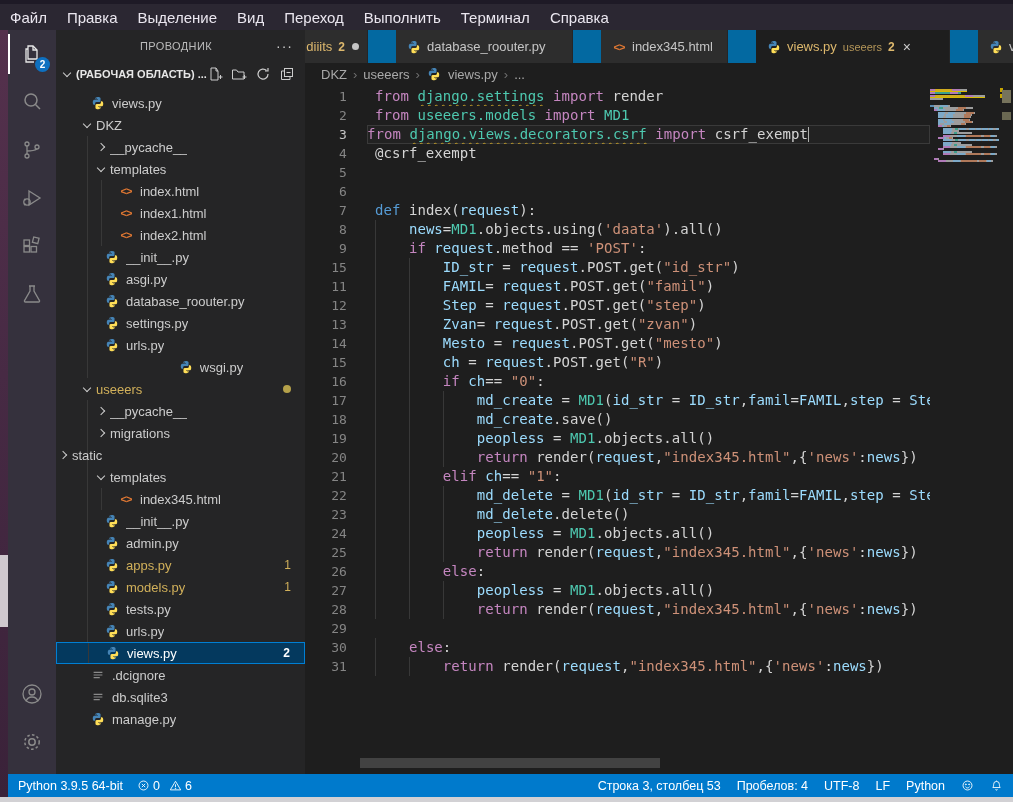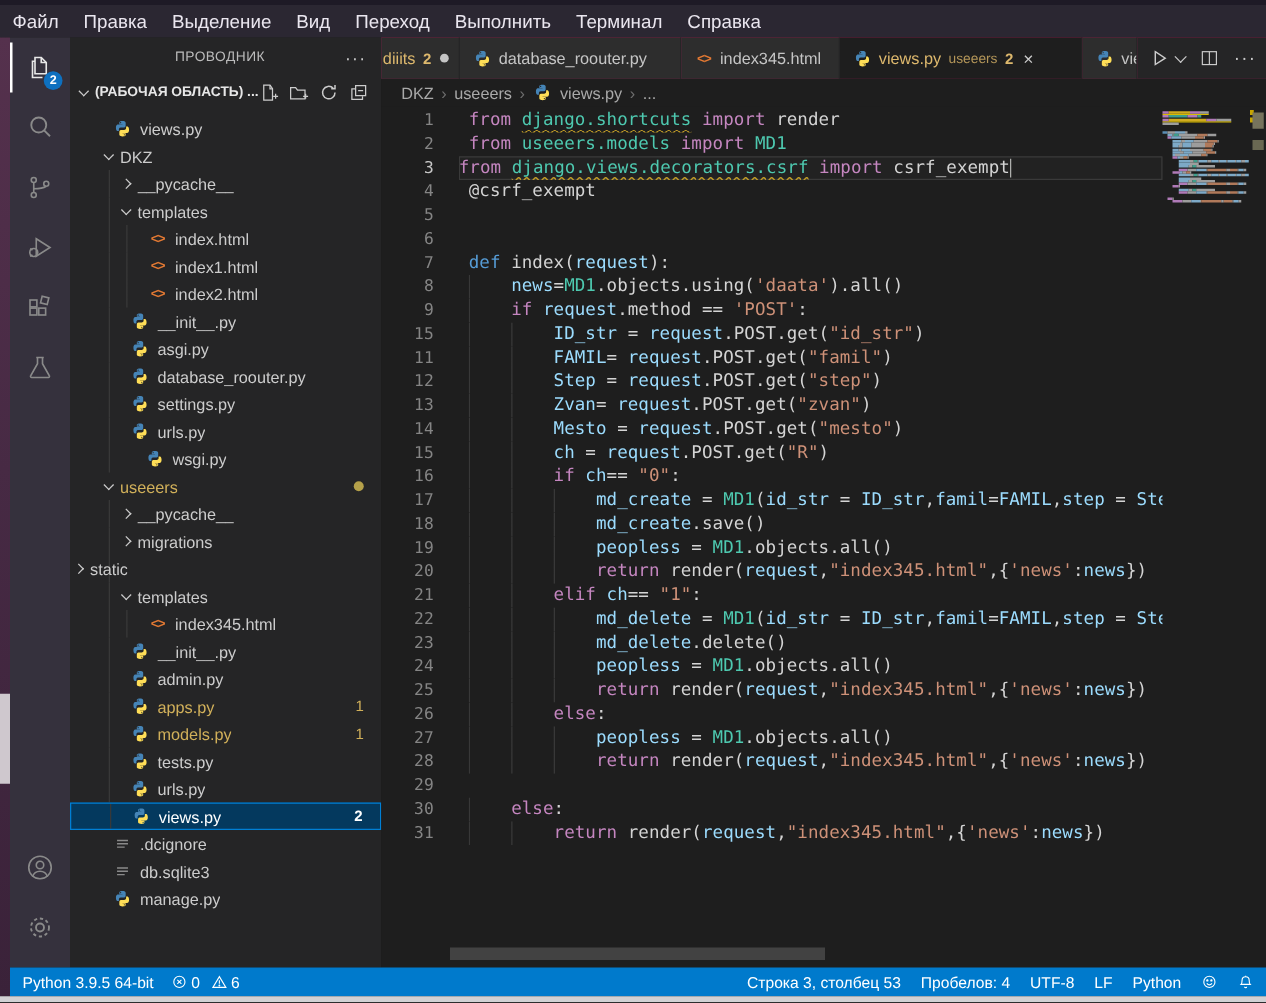--- a/index.html
+++ b/index.html
@@ -46,21 +46,21 @@
   .tree-badge{position:absolute;right:14px;font-size:12px;color:#d1b05a;}
   .tree-badge.sel{color:#ffffff;font-weight:bold;}
   .tree-dot{position:absolute;right:14px;width:8px;height:8px;border-radius:4px;background:#b5a14a;}
   .ficon{display:inline-flex;width:16px;height:16px;margin-right:6px;align-items:center;justify-content:center;flex:none;}
   .ficon svg{width:14px;height:14px;}
   .html-glyph{color:#e37933;font-weight:bold;font-size:11px;letter-spacing:-1px;}
   .sb-outline-row{position:absolute;left:0;right:0;bottom:0;height:24px;display:flex;align-items:center;
                   border-top:1px solid #3c3c3c;font-weight:bold;font-size:11px;color:#e7e7e7;padding-left:4px;}
   
   .editor{position:absolute;left:305px;top:30px;width:708px;height:744px;background:#1e1e1e;}
-  .tabbar{height:33px;background:#be185d;display:flex;align-items:stretch;}
+  .tabbar{height:33px;background:#0369a1;display:flex;align-items:stretch;gap:28px;}
   .tab{display:flex;align-items:center;padding:0 10px;background:#2d2d2d;border-right:1px solid #252526;
        font-size:13px;color:#c5c5c5;cursor:pointer;box-sizing:border-box;overflow:hidden;white-space:nowrap;}
   .tab.active{background:#1e1e1e;}
   .tab .ficon{margin-right:5px;}
   .tab-label.gold{color:#ddb86d;}
   .tab-sub{font-size:11px;color:#b49659;margin-left:6px;}
   .tab-badge{font-size:12px;color:#ddb86d;font-weight:bold;margin-left:6px;}
   .tab-close{margin-left:8px;color:#cccccc;font-size:14px;line-height:14px;}
   .tab-dot{width:7px;height:7px;border-radius:4px;background:#c5c5c5;margin-left:7px;flex:none;}
   .tab.partial-left{justify-content:flex-end;padding-right:8px;}
@@ -315,21 +315,21 @@
         <div class="tree-row" style="padding-left: 38px; background-image: linear-gradient(rgb(56, 56, 56), rgb(56, 56, 56)); background-position: 31px 0px; background-size: 1px 100%; background-repeat: no-repeat;">
           <span style="display: inline-block; width: 10px;"></span>
           <span class="ficon">
             <svg viewBox="0 0 16 16">
               <path fill="#4584b6" d="M7.9 1C5 1 5.1 2.3 5.1 2.3v1.5H8v.4H3.9S2 3.9 2 7.1s1.7 3 1.7 3h1V8.6s-.1-1.7 1.7-1.7h2.9s1.6 0 1.6-1.6V2.7S11.1 1 7.9 1zM6.3 1.9a.55.55 0 1 1 0 1.1.55.55 0 0 1 0-1.1z"></path>
               <path fill="#ffde57" d="M8.1 15c2.9 0 2.8-1.3 2.8-1.3v-1.5H8v-.4h4.1S14 12.1 14 8.9s-1.7-3-1.7-3h-1v1.5s.1 1.7-1.7 1.7H6.7s-1.6 0-1.6 1.6v2.6S4.9 15 8.1 15zm1.6-.9a.55.55 0 1 1 0-1.1.55.55 0 0 1 0 1.1z"></path>
             </svg>
           </span>
           <span class="tree-label">urls.py</span>
         </div>
-        <div class="tree-row" style="padding-left: 50px; background-image: linear-gradient(rgb(56, 56, 56), rgb(56, 56, 56)); background-position: 31px 0px; background-size: 1px 100%; background-repeat: no-repeat;">
+        <div class="tree-row" style="padding-left: 50px; background-image: linear-gradient(rgb(56, 56, 56), rgb(56, 56, 56)); background-position: 31px 0px; background-size: 1px 100%; background-repeat: no-repeat; justify-content: center;">
           <span style="display: inline-block; width: 10px;"></span>
           <span class="ficon">
             <svg viewBox="0 0 16 16">
               <path fill="#4584b6" d="M7.9 1C5 1 5.1 2.3 5.1 2.3v1.5H8v.4H3.9S2 3.9 2 7.1s1.7 3 1.7 3h1V8.6s-.1-1.7 1.7-1.7h2.9s1.6 0 1.6-1.6V2.7S11.1 1 7.9 1zM6.3 1.9a.55.55 0 1 1 0 1.1.55.55 0 0 1 0-1.1z"></path>
               <path fill="#ffde57" d="M8.1 15c2.9 0 2.8-1.3 2.8-1.3v-1.5H8v-.4h4.1S14 12.1 14 8.9s-1.7-3-1.7-3h-1v1.5s.1 1.7-1.7 1.7H6.7s-1.6 0-1.6 1.6v2.6S4.9 15 8.1 15zm1.6-.9a.55.55 0 1 1 0-1.1.55.55 0 0 1 0 1.1z"></path>
             </svg>
           </span>
           <span class="tree-label">wsgi.py</span>
         </div>
         <div class="tree-row" style="padding-left: 24px;">
@@ -539,21 +539,21 @@
           </svg>
         </span>
         <span>views.py</span>
         <span class="bc-sep">›</span>
         <span>...</span>
       </div>
     <div class="content">
       <div class="code" id="code">
           <div class="code-line">
             <div class="ln">1</div>
-            <div class="line-body"><span class="tk-k">from </span><span class="tk-tsq">django.shortcuts</span><span class="tk-k"> import </span><span class="tk-w">render</span></div>
+            <div class="line-body"><span class="tk-k">from </span><span class="tk-tsq">django.settings</span><span class="tk-k"> import </span><span class="tk-w">render</span></div>
           </div>
           <div class="code-line">
             <div class="ln">2</div>
             <div class="line-body"><span class="tk-k">from </span><span class="tk-t">useeers.models</span><span class="tk-k"> import </span><span class="tk-t">MD1</span></div>
           </div>
           <div class="code-line current">
             <div class="ln">3</div>
             <div class="line-body"><span class="tk-k">from </span><span class="tk-tsq">django.views.decorators.csrf</span><span class="tk-k"> import </span><span class="tk-w">csrf_exempt</span><span class="cursor"></span></div>
           </div>
           <div class="code-line">

